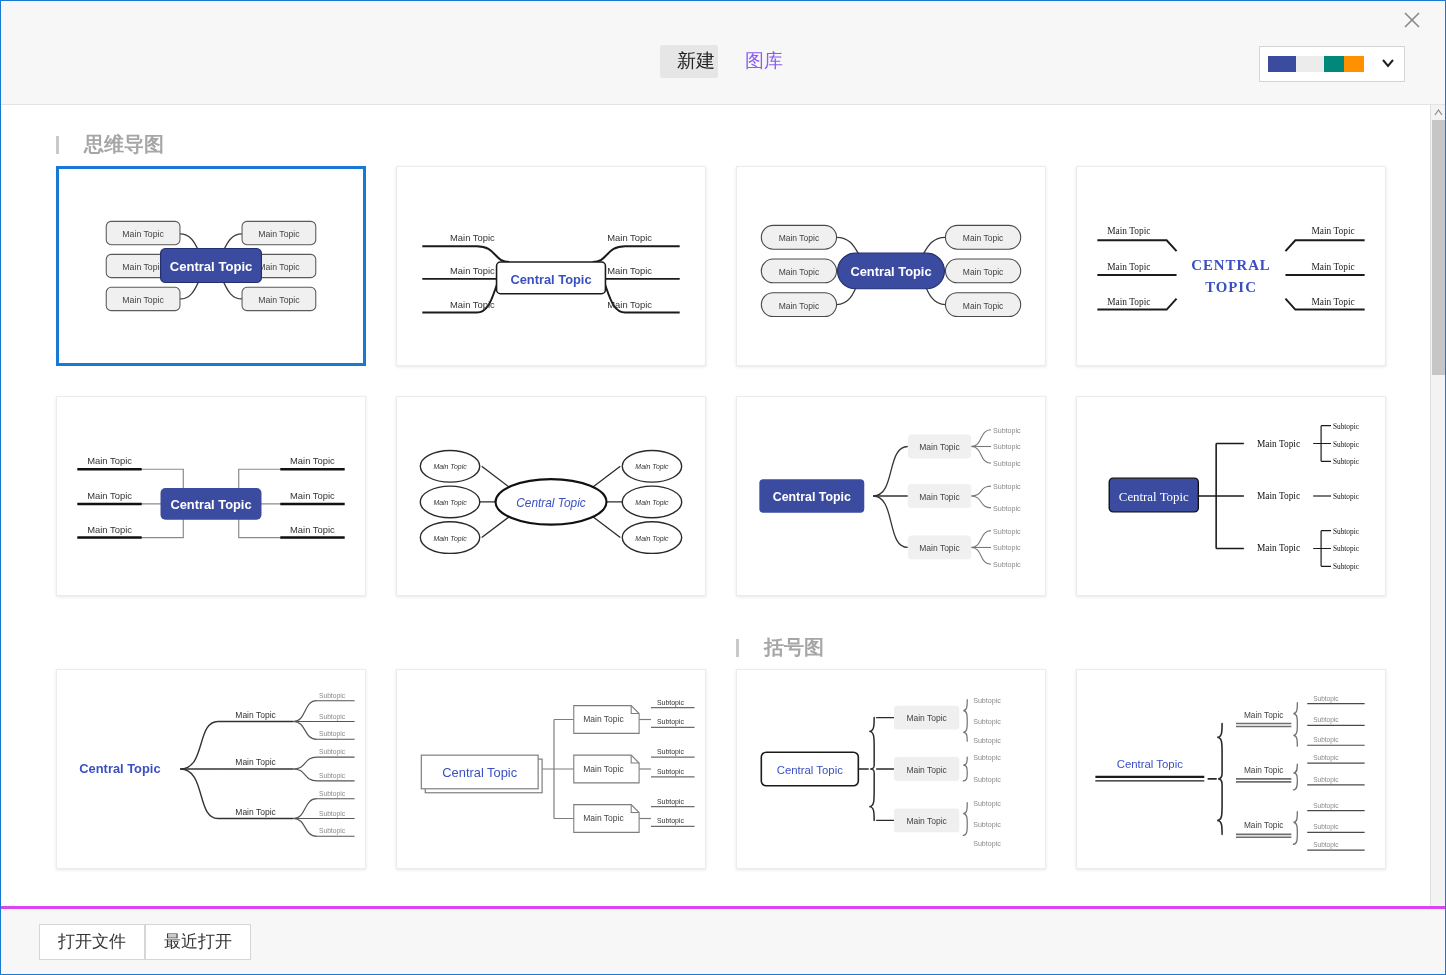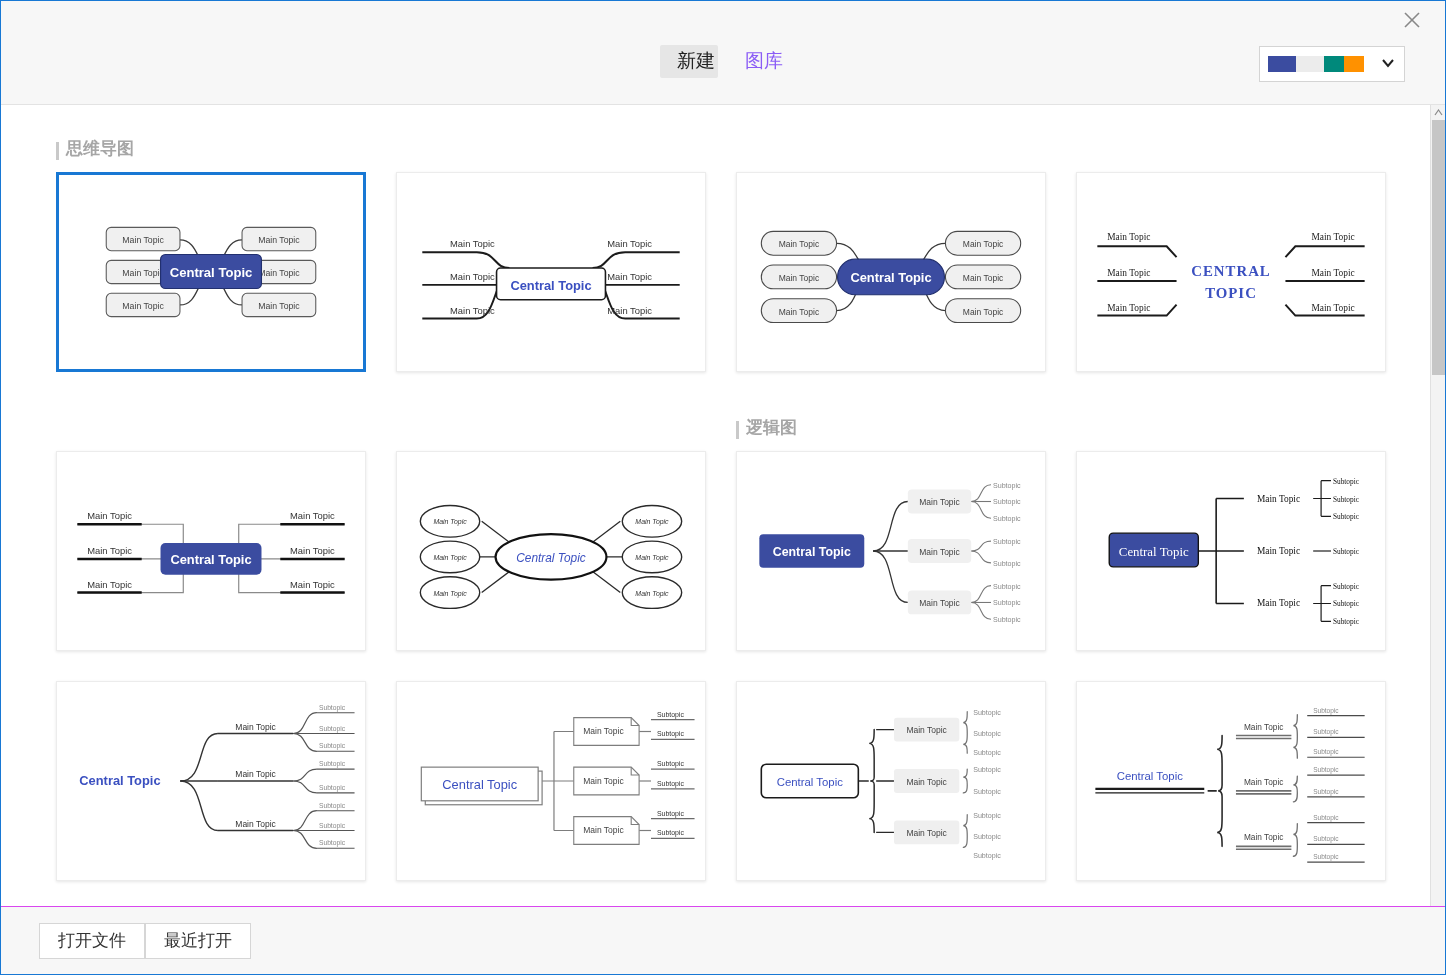--- a/index.html
+++ b/index.html
@@ -69,23 +69,23 @@
     position: absolute; inset: 0 14px 0 0;
     padding: 18px 0 0 0;
   }
   .grid {
     display: grid;
     grid-template-columns: repeat(4, 310px);
     column-gap: 30px;
     margin-left: 55px;
   }
   .section-head {
-    font-size: 17px; color: #a6a6a6; font-weight: bold;
-    padding-left: 10px; position: relative;
-    margin: 16px 0 9px 0; line-height: 1.15;
+    font-size: 20px; color: #a6a6a6; font-weight: bold;
+    padding-left: 28px; position: relative;
+    margin: 10px 0 9px 0; line-height: 1.15;
     height: 24px;
   }
   .section-head::before {
     content: ""; position: absolute; left: 0; top: 3px;
     width: 3px; height: 18px; background: #c9c9c9;
   }
   .head-cell { grid-column: span 1; }
   .spacer-cell { }
 
   .card {
@@ -114,21 +114,21 @@
     background: #f3f3f3;
   }
   .sb-thumb {
     position: absolute; top: 15px; left: 1px; width: 13px; height: 255px;
     background: #c6c6c6;
   }
 
   
   .footer {
     flex: 0 0 68px; height: 68px;
-    background: #f7f7f7; border-top: 1px solid #d946ef;
+    background: #f7f7f7; border-top: 3px solid #d946ef;
     display: flex; align-items: center; padding: 0 40px 0 38px;
   }
   .btn {
     height: 36px; min-width: 106px;
     display: inline-flex; align-items: center; justify-content: center;
     font-size: 17px; cursor: pointer; border: 1px solid #d6d6d6;
     background: #ffffff; color: #333333;
   }
   .btn + .btn { }
   .btn.primary {
@@ -274,26 +274,20 @@
             <text class="ns" x="30" y="139" font-size="9.5" fill="#1b1b1b">Main Topic</text>
             <text class="ns" x="280" y="68" font-size="9.5" fill="#1b1b1b" text-anchor="end">Main Topic</text>
             <text class="ns" x="280" y="104" font-size="9.5" fill="#1b1b1b" text-anchor="end">Main Topic</text>
             <text class="ns" x="280" y="139" font-size="9.5" fill="#1b1b1b" text-anchor="end">Main Topic</text>
             <text class="ns" x="155" y="104" font-size="15" font-weight="bold" fill="#3b50c0" text-anchor="middle" letter-spacing="1">CENTRAL</text>
             <text class="ns" x="155" y="126" font-size="15" font-weight="bold" fill="#3b50c0" text-anchor="middle" letter-spacing="1">TOPIC</text>
           </svg>
         </div>
       </div>
 
-      <div class="grid">
-        <div class="spacer-cell"></div>
-        <div class="spacer-cell"></div>
-        <div class="section-head head-cell">逻辑图</div>
-        <div class="spacer-cell"></div>
-      </div>
 
       <div class="grid">
 
         <div class="card">
           <svg viewBox="0 0 310 200">
             <path d="M20,73 L127,73 L127,96 L105,96" fill="none" stroke="#8a8a8a" stroke-width="1.2"></path>
             <path d="M20,142 L127,142 L127,104 L105,104" fill="none" stroke="#8a8a8a" stroke-width="1.2"></path>
             <line x1="20" y1="108" x2="105" y2="108" stroke="#8a8a8a" stroke-width="1.2"></line>
             <path d="M290,73 L183,73 L183,96 L205,96" fill="none" stroke="#8a8a8a" stroke-width="1.2"></path>
             <path d="M290,142 L183,142 L183,104 L205,104" fill="none" stroke="#8a8a8a" stroke-width="1.2"></path>
@@ -399,20 +393,26 @@
                 <text x="258" y="68">Subtopic</text>
               <text x="258" y="103">Subtopic</text>
               <text x="258" y="138">Subtopic</text>
                 <text x="258" y="156">Subtopic</text>
                 <text x="258" y="174">Subtopic</text>
             </g>
           </svg>
         </div>
       </div>
 
+      <div class="grid">
+        <div class="spacer-cell"></div>
+        <div class="spacer-cell"></div>
+        <div class="section-head head-cell">括号图</div>
+        <div class="spacer-cell"></div>
+      </div>
 
       <div class="grid">
 
         <div class="card">
           <svg viewBox="0 0 310 200">
             <path d="M124,100 C150,100 140,52 162,52" fill="none" stroke="#333" stroke-width="1.4"></path>
             <line x1="124" y1="100" x2="162" y2="100" stroke="#333" stroke-width="1.4"></line>
             <path d="M124,100 C150,100 140,150 162,150" fill="none" stroke="#333" stroke-width="1.4"></path>
             <line x1="162" y1="52" x2="238" y2="52" stroke="#333" stroke-width="1.4"></line>
             <line x1="162" y1="100" x2="238" y2="100" stroke="#333" stroke-width="1.4"></line>

